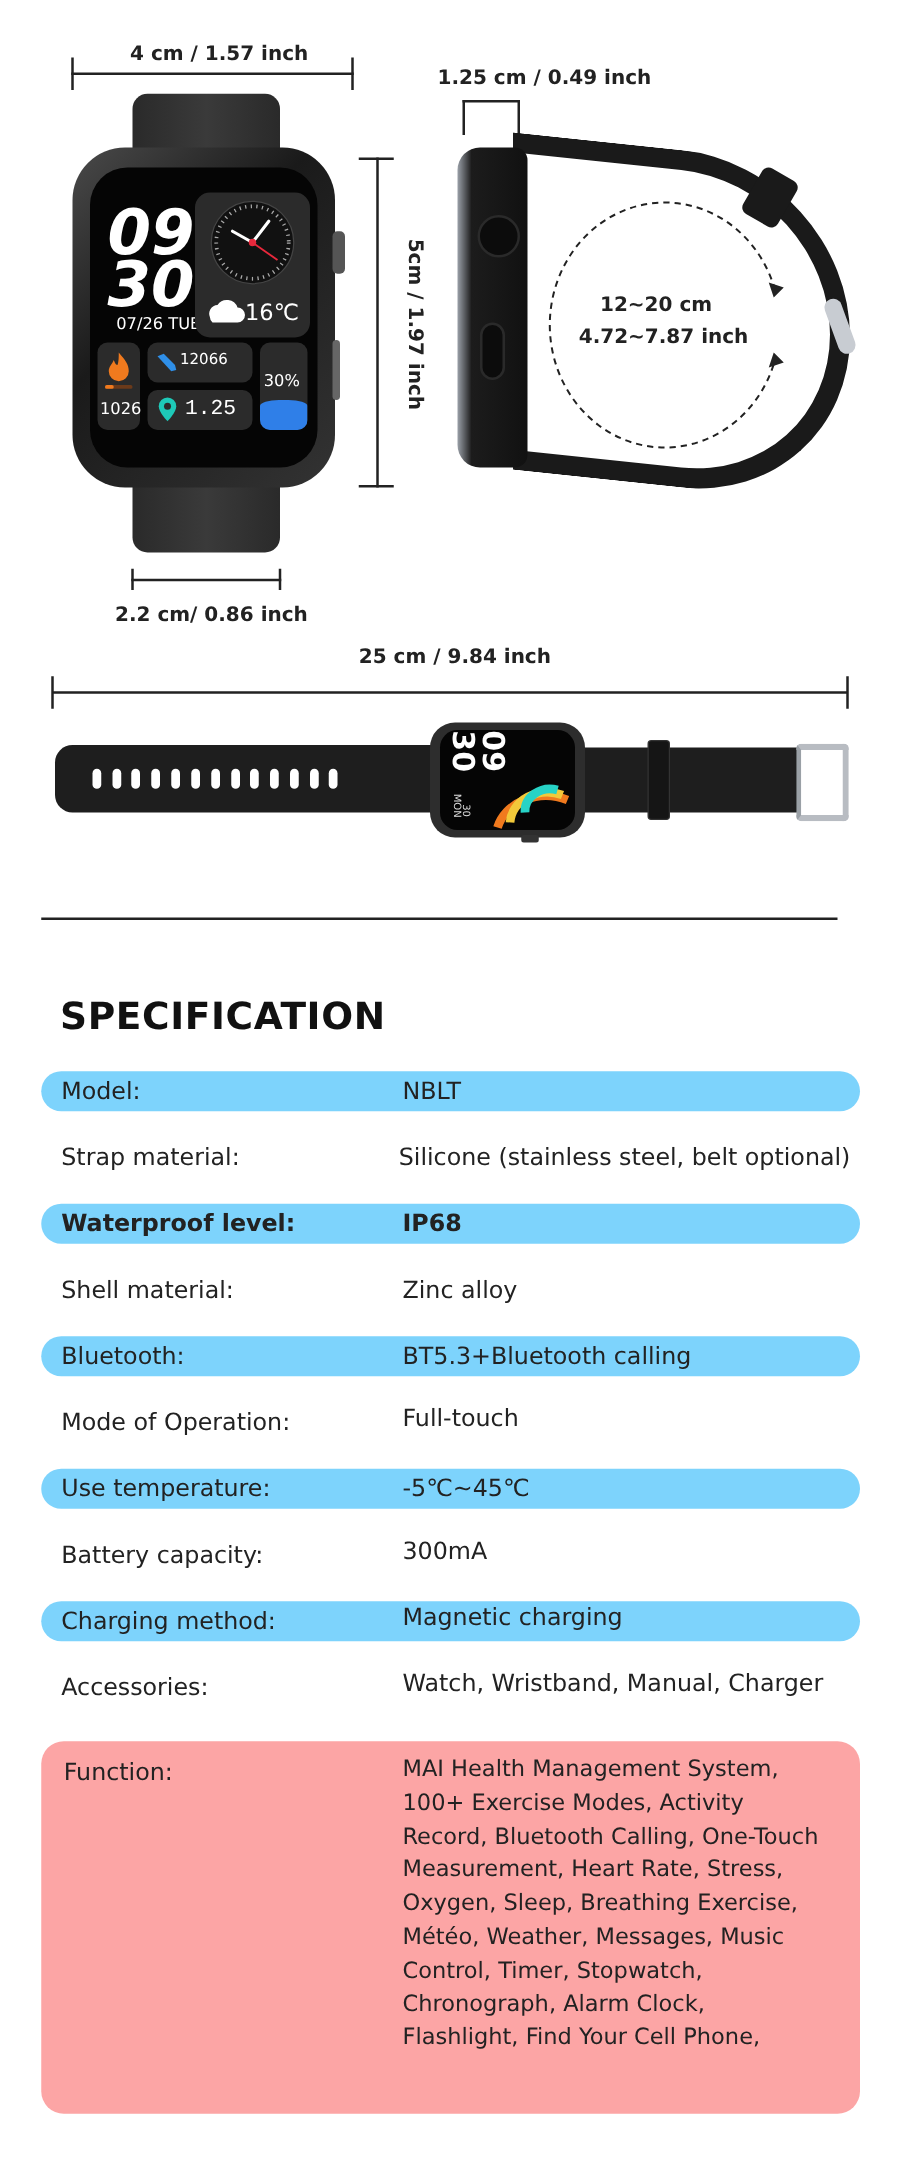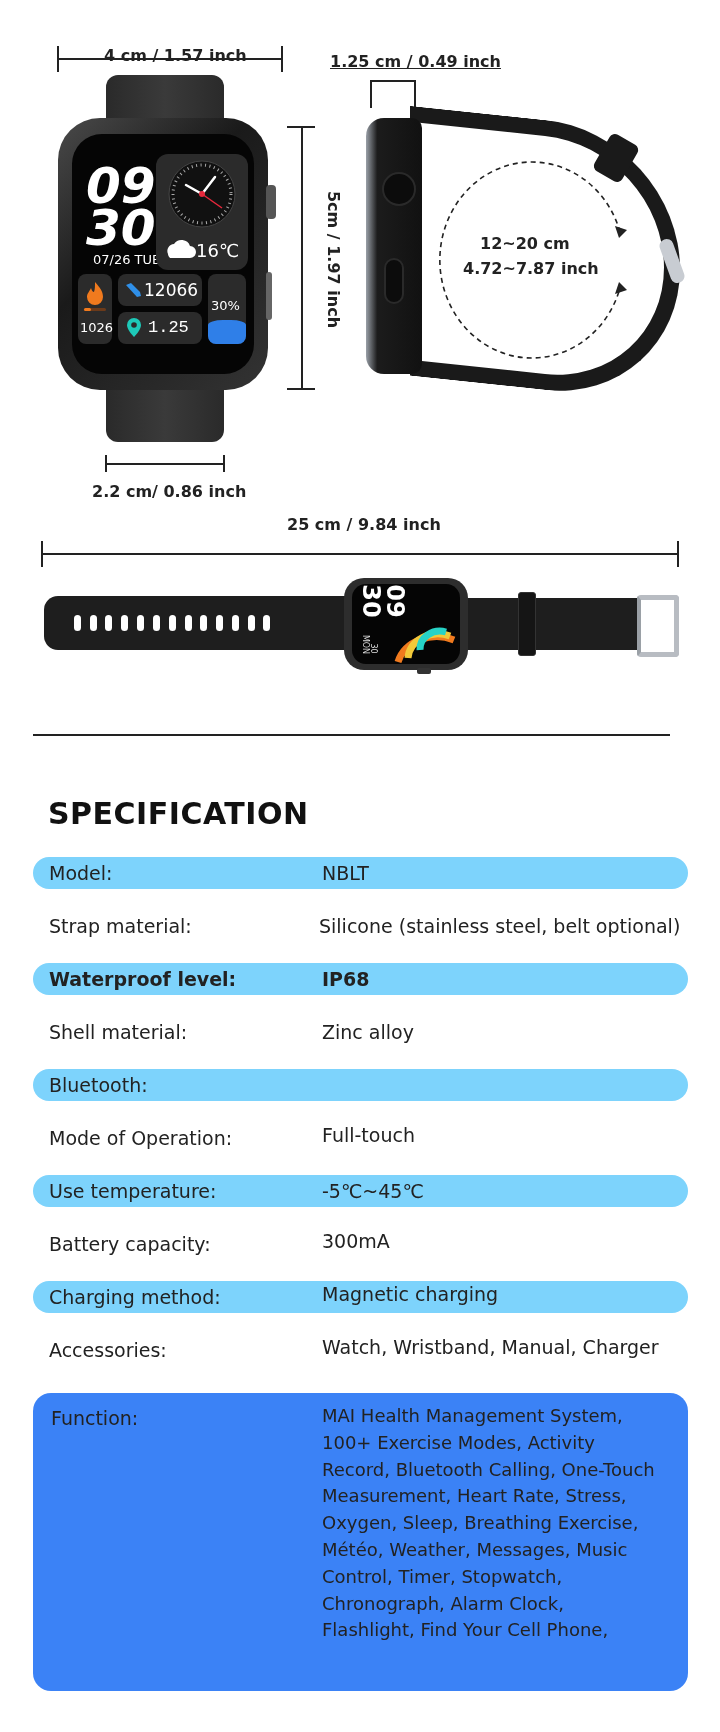--- a/index.html
+++ b/index.html
@@ -27,29 +27,29 @@
   .flatstrap { position: absolute; background: #1e1e1e; }
   .hole { position: absolute; width: 7px; height: 16px; border-radius: 4px; background: #fff; }
 
   
   .divider { position: absolute; left: 33px; top: 734px; width: 637px; height: 2px; background: #222; }
   .spec-title { position: absolute; left: 48px; top: 796px; font-size: 30px; font-weight: bold; letter-spacing: 0.5px; color: #111; }
   .row { position: absolute; left: 33px; width: 655px; height: 32px; border-radius: 16px; }
   .row.band { background: #7dd3fc; }
   .row .lbl { position: absolute; left: 16px; top: 5px; font-size: 19px; color: #222; white-space: nowrap; }
   .row .val { position: absolute; left: 289px; top: 5px; font-size: 19px; color: #222; white-space: nowrap; }
-  .func { position: absolute; left: 33px; top: 1393px; width: 655px; height: 298px; border-radius: 18px; background: #3b82f6; }
+  .func { position: absolute; left: 33px; top: 1393px; width: 655px; height: 298px; border-radius: 18px; background: #fca5a5; }
   .func .lbl { position: absolute; left: 18px; top: 14px; font-size: 19px; color: #222; }
   .func .val { position: absolute; left: 289px; top: 10px; width: 340px; font-size: 18px; line-height: 26.8px; color: #222; }
 </style>
 </head>
 <body>
 
 <div>
-  <div class="dimtext" style="left:104px;top:46px;text-align:center;">4 cm / 1.57 inch</div>
+  <div class="dimtext" style="left:104px;top:33px;text-align:center;">4 cm / 1.57 inch</div>
   <div class="hline" style="left:57px;top:58px;width:226px;"></div>
   <div class="vline" style="left:57px;top:46px;height:26px;"></div>
   <div class="vline" style="left:281px;top:46px;height:26px;"></div>
 
   <div class="strap" style="left:106px;top:75px;width:118px;height:60px;border-radius:12px 12px 0 0;"></div>
   <div class="strap" style="left:106px;top:386px;width:118px;height:56px;border-radius:0 0 12px 12px;"></div>
   <div class="case"></div>
   <div class="crown"></div>
   <div class="sidebtn"></div>
 
@@ -77,21 +77,21 @@
         <rect x="6" y="34" width="22" height="3" rx="1.5" fill="#6b3a1a"></rect>
         <rect x="6" y="34" width="7" height="3" rx="1.5" fill="#f07a1e"></rect>
       </svg>
       <div class="tiletext" style="left:2px;top:46px;font-size:13px;">1026</div>
     </div>
 
     <div class="tile" style="left:46px;top:140px;width:84px;height:32px;">
       <svg width="22" height="32" style="position:absolute;left:4px;top:0">
         <path d="M4 11 l5 -2 l9 9 l1 4 l-4 1 z" fill="#2f8fe8"></path>
       </svg>
-      <div class="tiletext" style="left:26px;top:6px;font-size:17px;">12066</div>
+      <div class="tiletext" style="left:26px;top:6px;font-size:12px;">12066</div>
     </div>
 
     <div class="tile" style="left:46px;top:178px;width:84px;height:32px;">
       <svg width="22" height="32" style="position:absolute;left:6px;top:0">
         <path d="M10 6 a7 7 0 0 1 7 7 c0 5 -7 12 -7 12 c0 0 -7 -7 -7 -12 a7 7 0 0 1 7 -7z" fill="#1ec9b8"></path>
         <circle cx="10" cy="13" r="2.8" fill="#2b2b2b"></circle>
       </svg>
       <div class="tiletext" style="left:30px;top:6px;font-size:17px;font-family:Liberation Mono, monospace;">1.25</div>
     </div>
 
@@ -106,21 +106,21 @@
   <div class="hline" style="left:287px;top:388px;width:28px;"></div>
   <div class="dimtext" style="left:263px;top:250px;transform:rotate(90deg);transform-origin:center;width:140px;text-align:center;">5cm / 1.97 inch</div>
 
   <div class="hline" style="left:105px;top:463px;width:120px;"></div>
   <div class="vline" style="left:105px;top:455px;height:17px;"></div>
   <div class="vline" style="left:223px;top:455px;height:17px;"></div>
   <div class="dimtext" style="left:92px;top:482px;">2.2 cm/ 0.86 inch</div>
 </div>
 
 <div>
-  <div class="dimtext" style="left:330px;top:52px;text-decoration:underline;">1.25 cm / 0.49 inch</div>
+  <div class="dimtext" style="left:350px;top:52px;">1.25 cm / 0.49 inch</div>
   <div class="hline" style="left:370px;top:80px;width:46px;"></div>
   <div class="vline" style="left:370px;top:80px;height:28px;"></div>
   <div class="vline" style="left:414px;top:80px;height:28px;"></div>
 
   <div class="sideband" style="left:410px;top:120px;width:270px;height:270px;border-radius:0 140px 140px 0;transform:skewY(6deg);"></div>
   <div class="sidebody"></div>
   <div class="abs" style="left:382px;top:172px;width:34px;height:34px;border-radius:50%;background:#0c0c0c;border:2px solid #2a2a2a;"></div>
   <div class="abs" style="left:384px;top:258px;width:20px;height:46px;border-radius:10px;background:#0c0c0c;border:2px solid #2a2a2a;"></div>
   <div class="abs" style="left:600px;top:137px;width:32px;height:42px;border-radius:6px;background:#1a1a1a;transform:rotate(30deg);"></div>
   <div class="abs" style="left:665px;top:238px;width:14px;height:46px;border-radius:7px;background:#c8ccd2;transform:rotate(-20deg);"></div>
@@ -194,20 +194,21 @@
   <div class="row band" style="top:963px;font-weight:bold;">
     <span class="lbl">Waterproof level:</span>
     <span class="val">IP68</span>
   </div>
   <div class="row" style="top:1016px;">
     <span class="lbl">Shell material:</span>
     <span class="val">Zinc alloy</span>
   </div>
   <div class="row band" style="top:1069px;">
     <span class="lbl">Bluetooth:</span>
+    <span class="val">BT5.3+Bluetooth calling</span>
   </div>
   <div class="row" style="top:1122px;">
     <span class="lbl">Mode of Operation:</span>
     <span class="val" style="top:2px;">Full-touch</span>
   </div>
   <div class="row band" style="top:1175px;">
     <span class="lbl">Use temperature:</span>
     <span class="val">-5℃~45℃</span>
   </div>
   <div class="row" style="top:1228px;">

